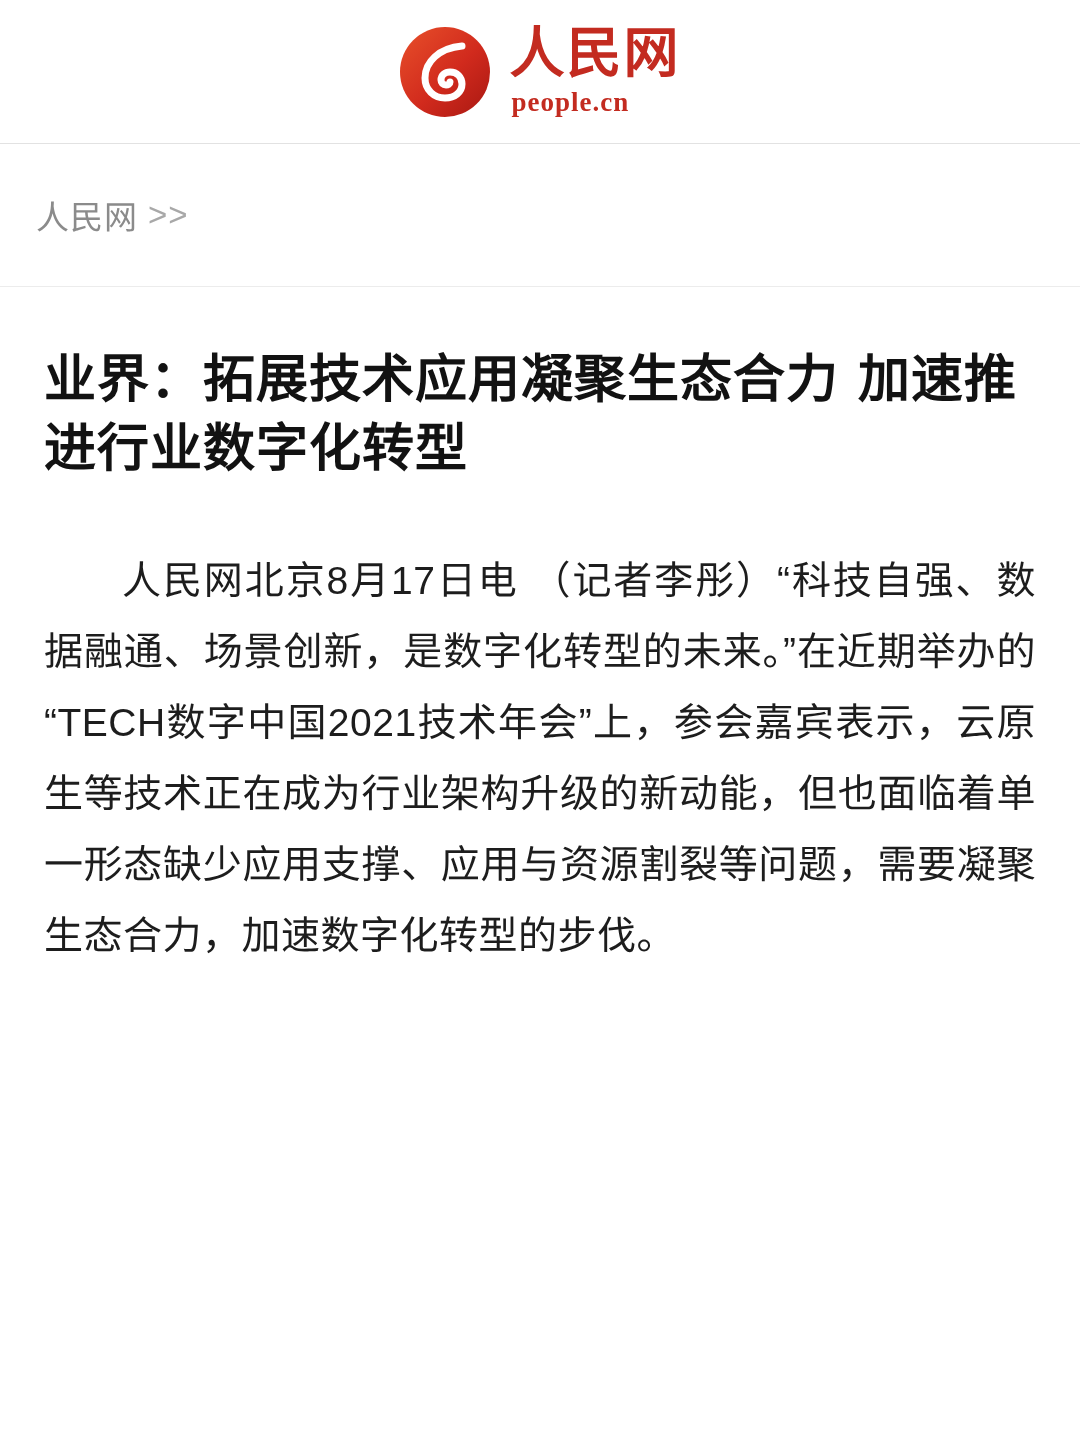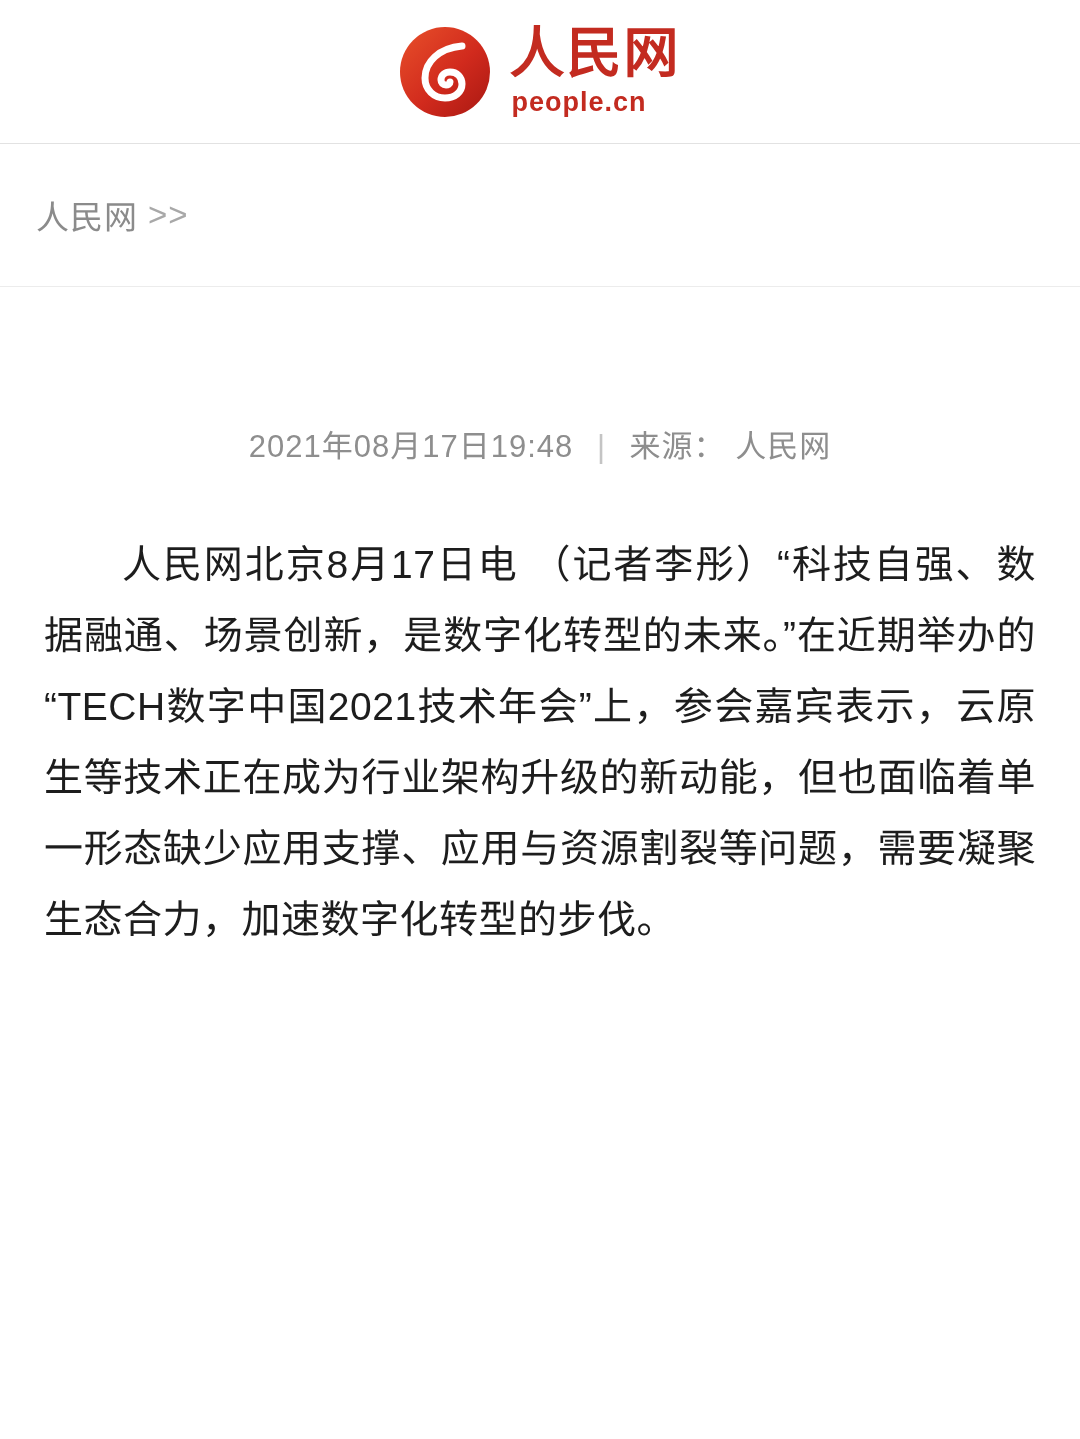--- a/index.html
+++ b/index.html
@@ -43,21 +43,21 @@
   }
   .logo-cn {
     font-family: "DejaVu Sans", "Liberation Sans", sans-serif;
     font-size: 55px;
     font-weight: 700;
     letter-spacing: 2px;
     color: #c32b20;
     line-height: 1.05;
   }
   .logo-en {
-    font-family: Liberation Sans, sans-serif;
+    font-family: Liberation Serif, serif;
     font-size: 27px;
     font-weight: 700;
     letter-spacing: 1px;
     color: #c32b20;
     margin-top: 4px;
     margin-left: 2px;
   }
 
   
   .breadcrumb {
@@ -132,22 +132,17 @@
     </span>
   </div>
 </header>
 
 <nav class="breadcrumb">
   <a class="crumb-link" href="#">人民网</a>
   <span class="crumb-sep">&gt;&gt;</span>
 </nav>
 
 <main class="article">
+  <h1 class="headline">业界：拓展技术应用凝聚生态合力 加速推进行业数字化转型</h1>
 
-  <div class="meta">
-    <span>2021年08月17日19:48</span>
-    <span class="meta-sep">|</span>
-    <span>来源：</span>
-    <span>人民网</span>
-  </div>
 
   <p class="body-text">人民网北京8月17日电 （记者李彤）“科技自强、数据融通、场景创新，是数字化转型的未来。”在近期举办的“TECH数字中国2021技术年会”上，参会嘉宾表示，云原生等技术正在成为行业架构升级的新动能，但也面临着单一形态缺少应用支撑、应用与资源割裂等问题，需要凝聚生态合力，加速数字化转型的步伐。</p>
 </main>
 
 </body></html>

